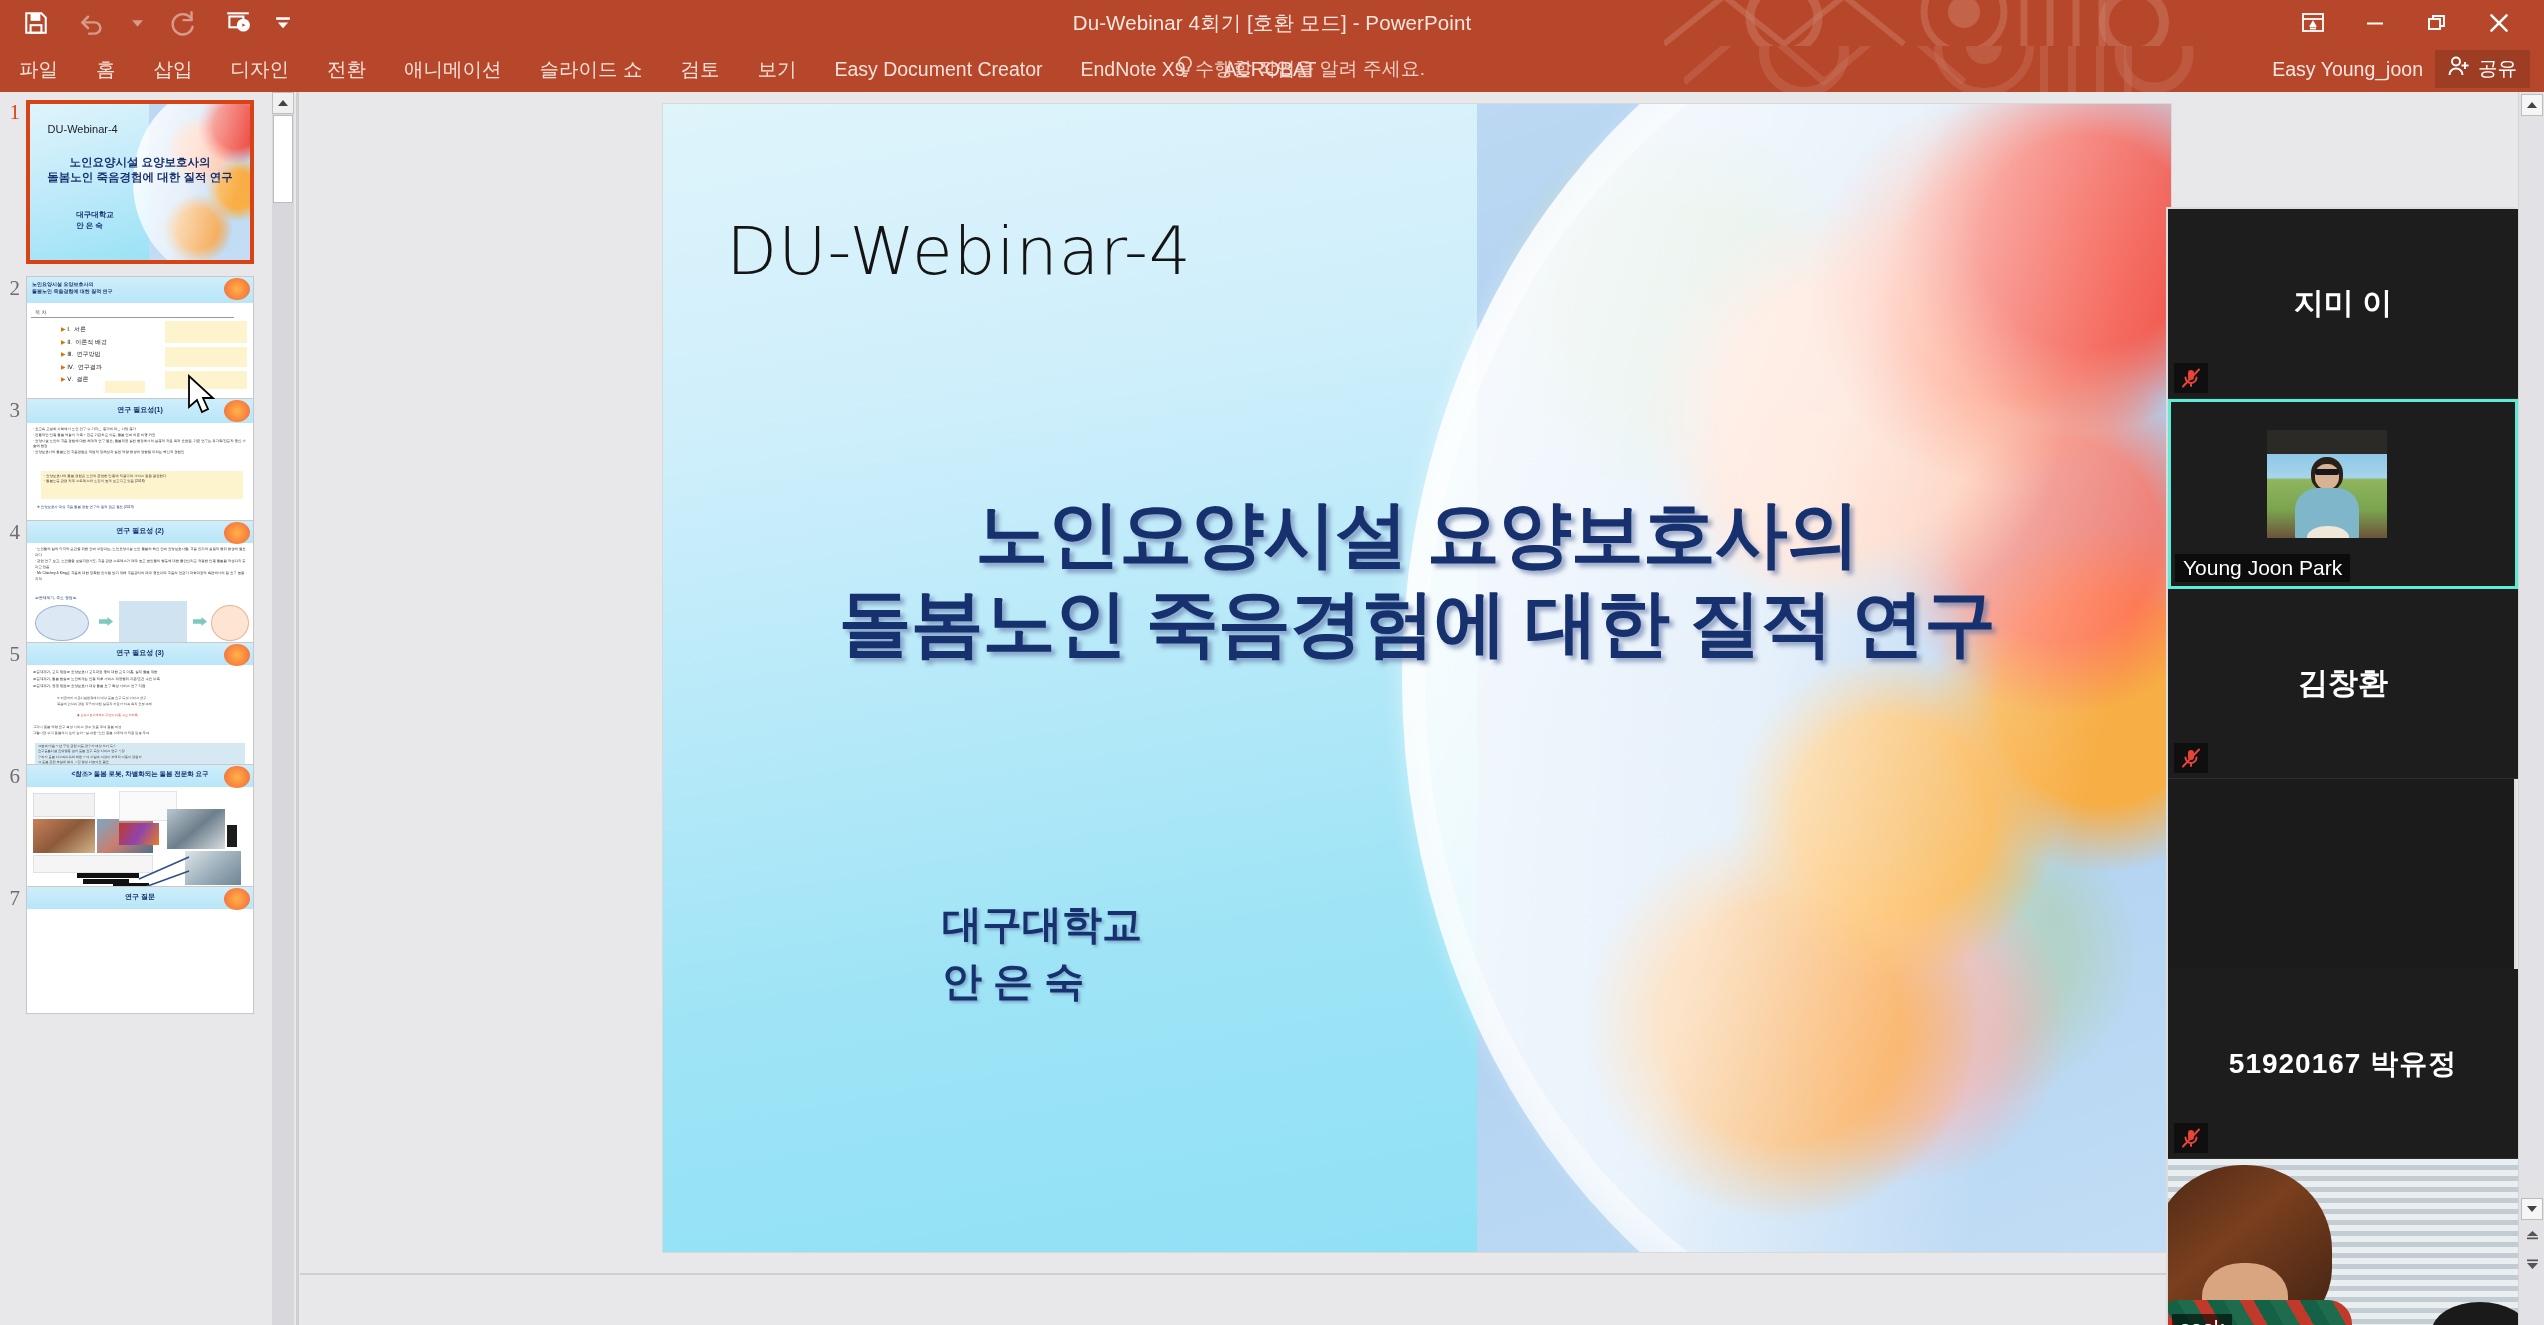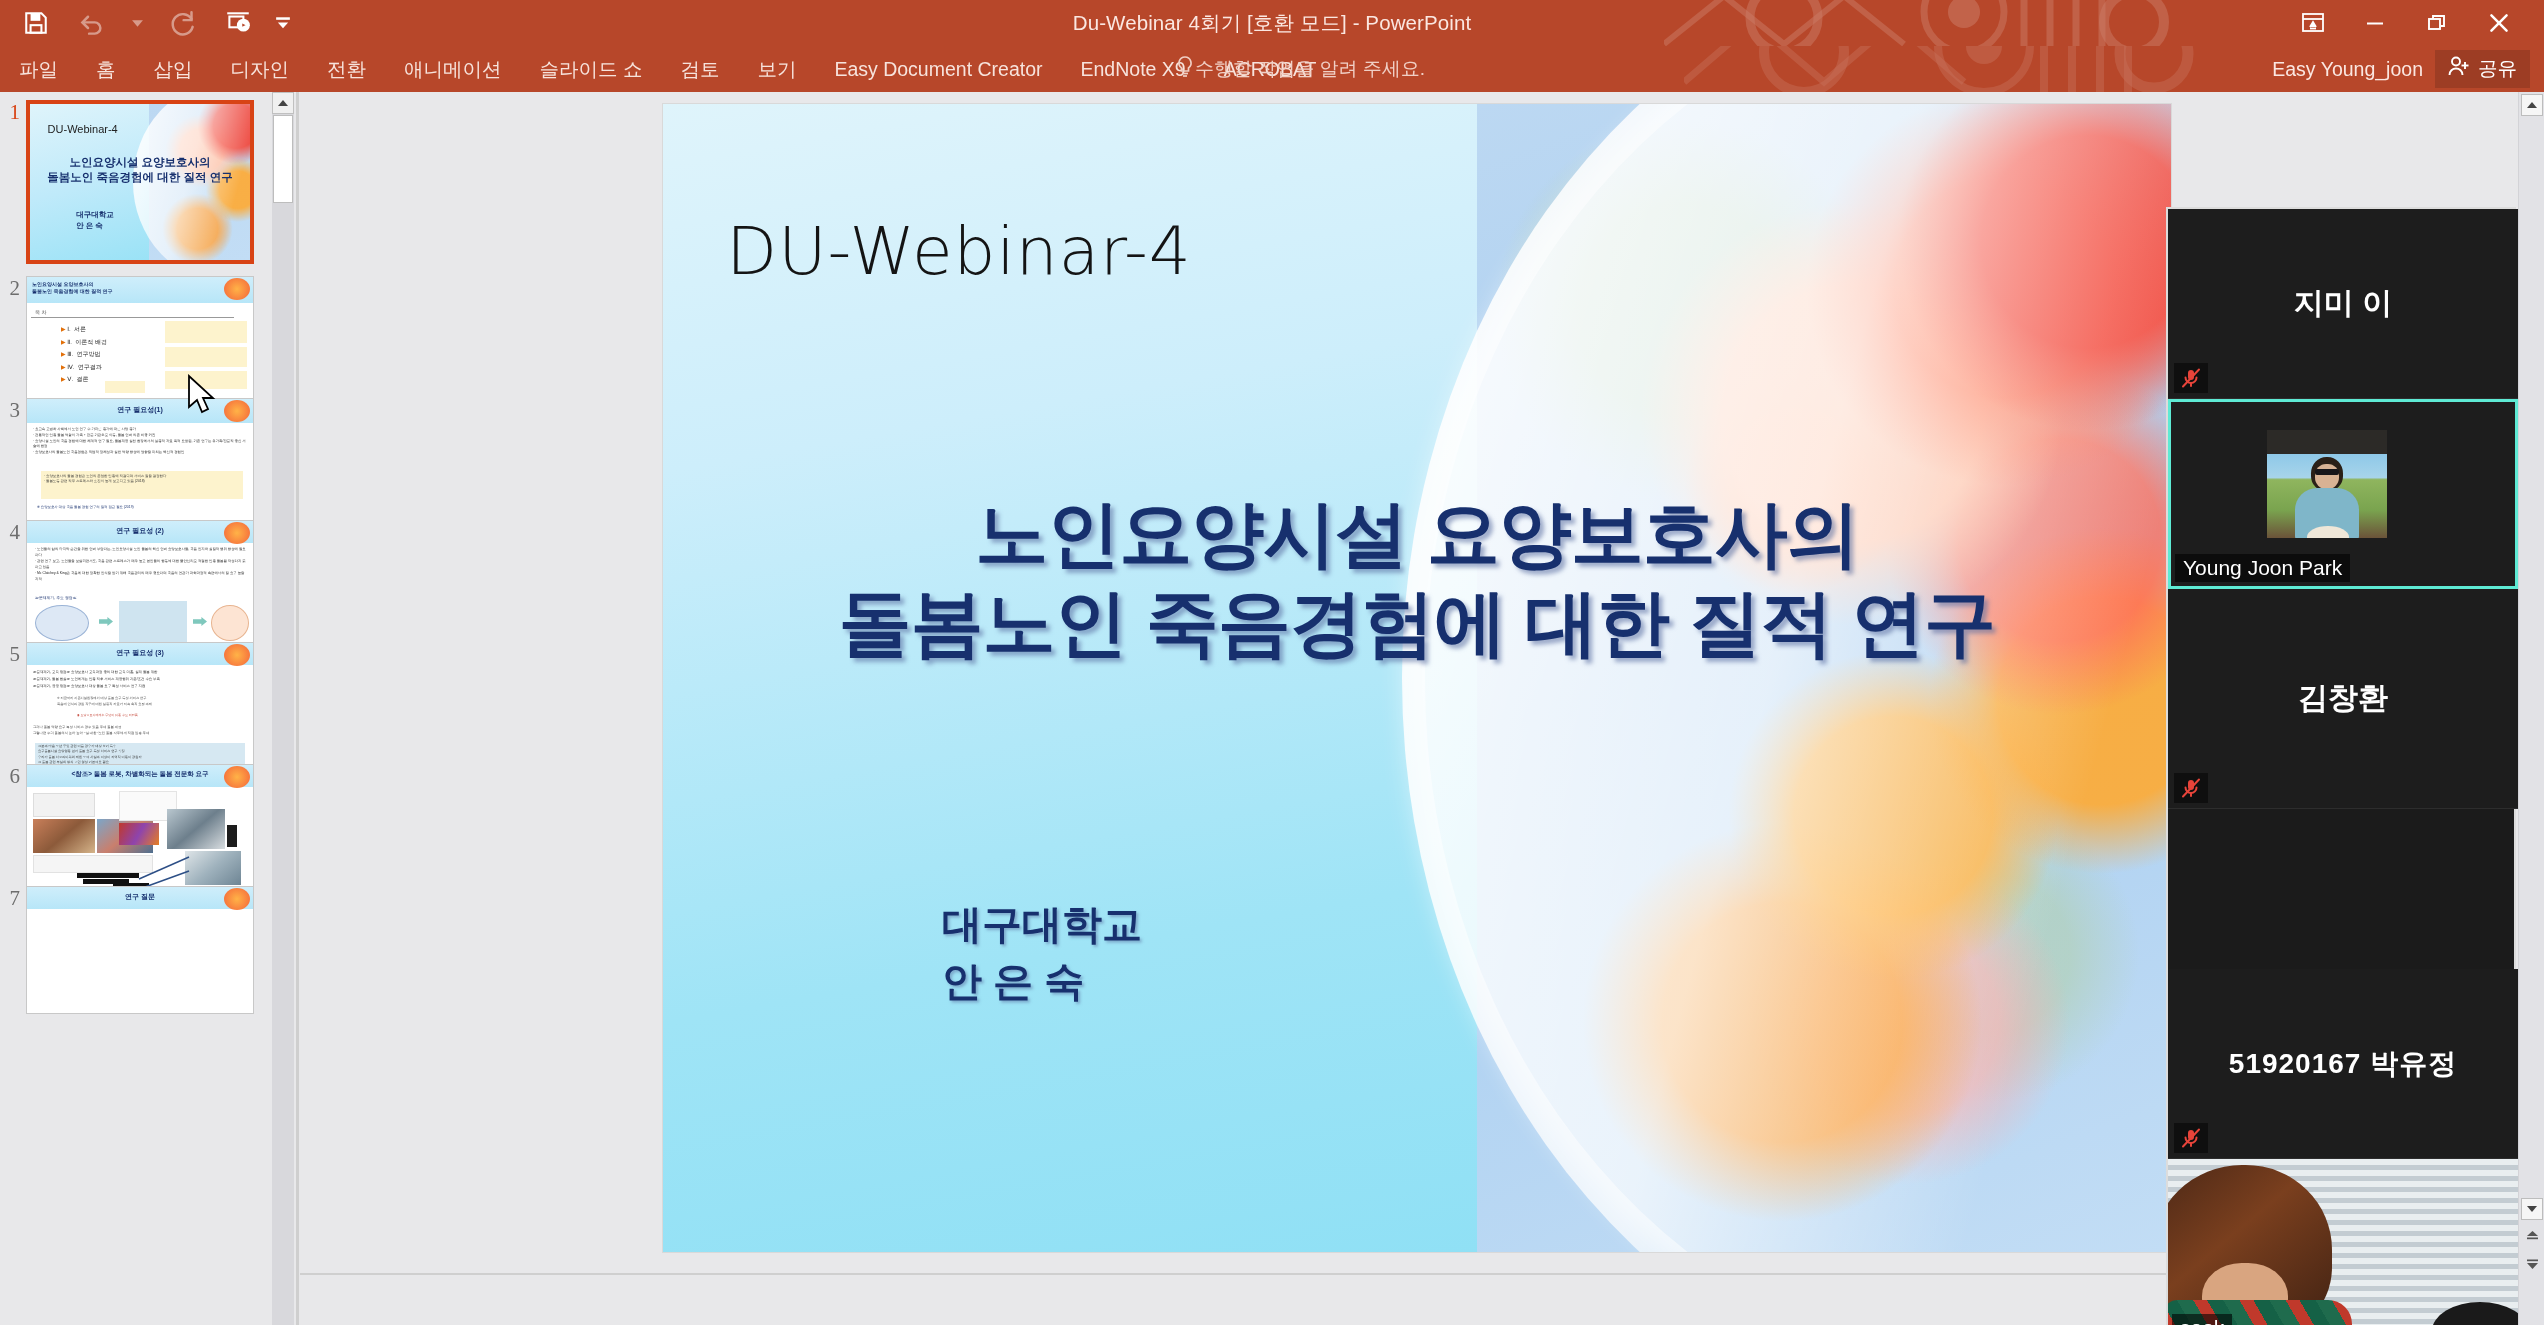--- a/index.html
+++ b/index.html
@@ -624,21 +624,21 @@
           <div class="head"></div>
             <div class="face"></div>
             <div class="shades"></div>
           <div class="body"></div>
             <div class="hat"></div>
         </div>
       </div>
       <div class="zlabel">Young Joon Park</div>
     </div>
 
-    <div class="ztile" style="top:380px;height:220px;">
+    <div class="ztile" style="top:380px;height:190px;">
       <div class="zname-center">김창환</div>
       <div class="muteicon">
         <svg width="22" height="22" viewBox="0 0 22 22" fill="none" stroke="#e8443a" stroke-width="2" stroke-linecap="round">
           <rect x="8" y="3" width="6" height="10" rx="3" fill="#e8443a" stroke="none"></rect>
           <path d="M5.5 10.5a5.5 5.5 0 0 0 11 0"></path>
             <line x1="11" y1="16" x2="11" y2="19"></line>
           <line x1="3" y1="19.5" x2="19" y2="2.5"></line>
         </svg>
       </div>
     </div>

